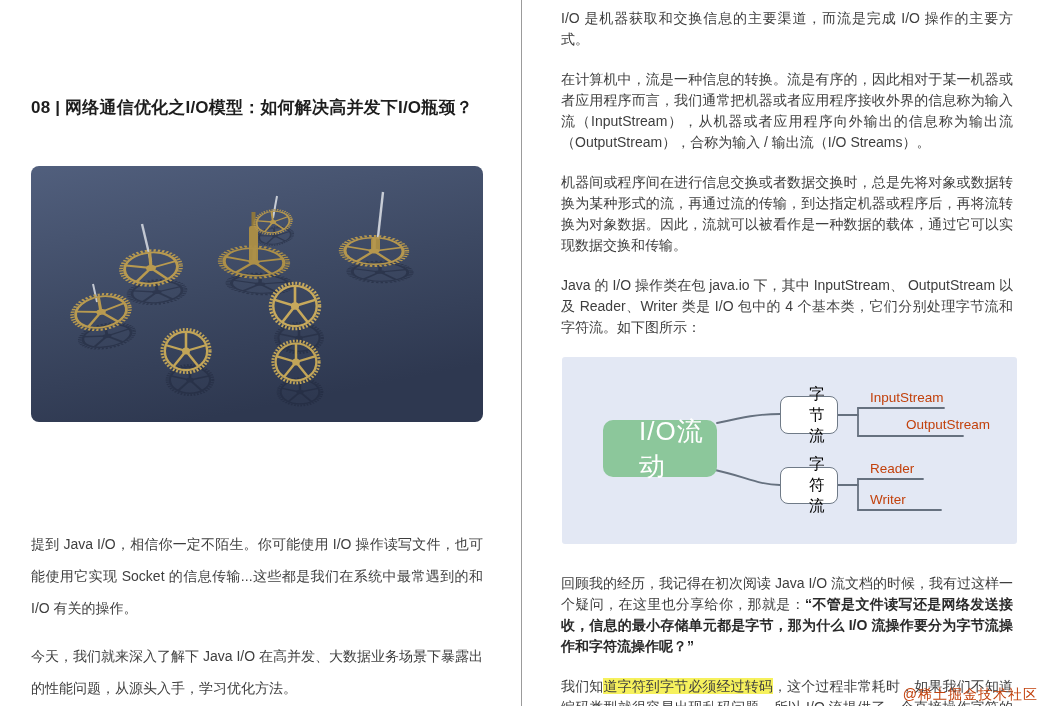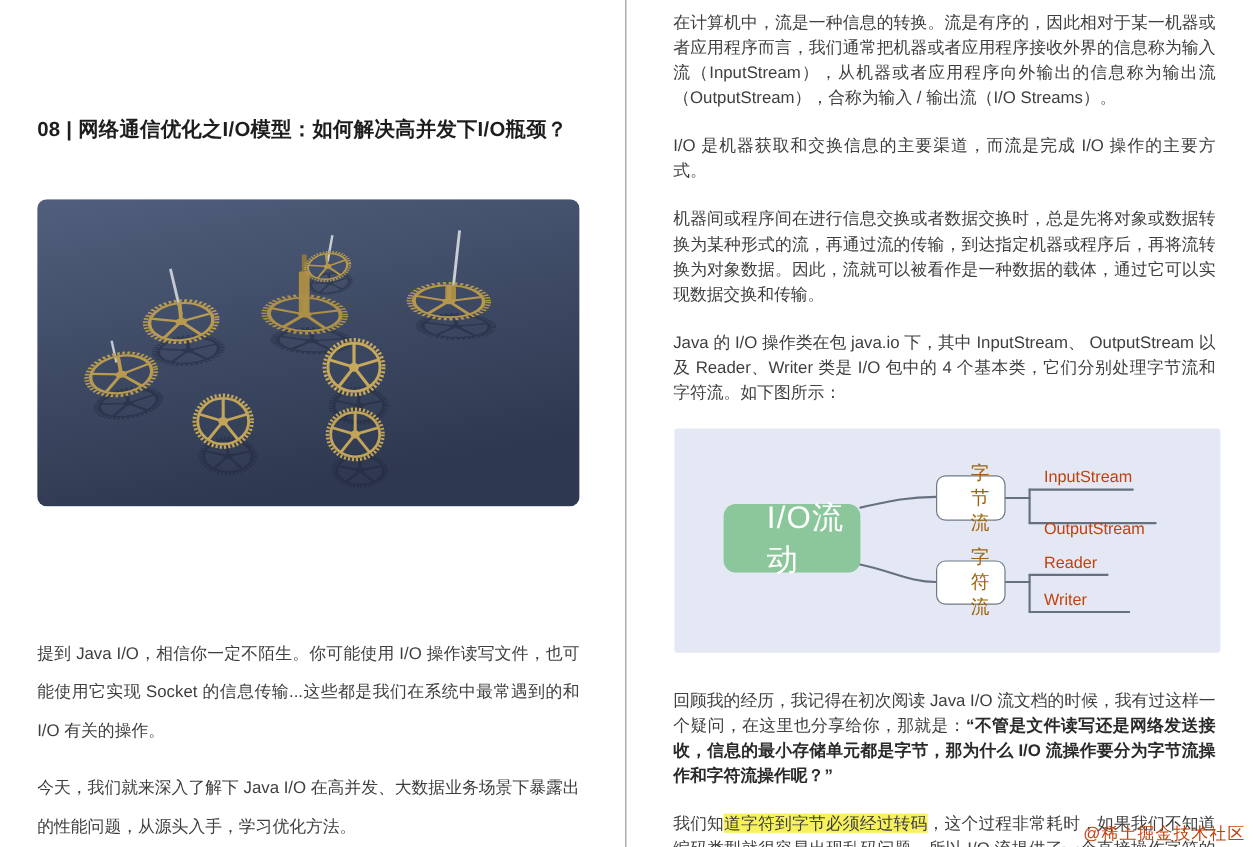--- a/index.html
+++ b/index.html
@@ -26,27 +26,27 @@
   .hl { background:#f6f15d; }
 
   
   .panel { position:relative; width:455px; height:187px; margin:9px 0 29px 1px;
            background:#e3e8f4; border-radius:3px; }
   .panel svg.connectors { position:absolute; left:0; top:0; }
   .root-node { position:absolute; left:41px; top:63px; width:114px; height:57px;
                background:#8cc79b; border-radius:10px; color:#ffffff; font-size:26px;
                display:flex; align-items:center; justify-content:center; letter-spacing:1px;padding-left:36px; }
   .branch-node { position:absolute; left:218px; width:58px; background:#ffffff;
-                 border:1.6px solid #6f7a87; border-radius:8px; color:#a16207;
+                 border:1.6px solid #6f7a87; border-radius:8px; color:#000000;
                  font-size:15.5px; display:flex; align-items:center; justify-content:center;padding-left:28px; }
   .branch-node.byte { top:39px; height:38px; }
   .branch-node.chr  { top:110px; height:37px; }
   .leaf { position:absolute; left:308px; font-size:13.5px; color:#c2410c; }
   .leaf.l-input  { top:33px; }
-  .leaf.l-output { top:76px; }
+  .leaf.l-output { top:60px;margin-left:36px; }
   .leaf.l-reader { top:104px; }
   .leaf.l-writer { top:135px; }
   .watermark { position:absolute; right:6px; bottom:2px; font-size:14px; color:#c2410c; letter-spacing:1px; }
 </style>
 </head>
 <body>
 
 <div class="page-wrap">
 
   <div class="left-page">
@@ -101,22 +101,22 @@
       </svg>
 
       <p class="body-p first">提到 Java I/O，相信你一定不陌生。你可能使用 I/O 操作读写文件，也可能使用它实现 Socket 的信息传输...这些都是我们在系统中最常遇到的和 I/O 有关的操作。</p>
       <p class="body-p">今天，我们就来深入了解下 Java I/O 在高并发、大数据业务场景下暴露出的性能问题，从源头入手，学习优化方法。</p>
 
     </div>
   </div>
 
   <div class="right-page">
     <div class="right-inner">
+      <p class="body-p">I/O 是机器获取和交换信息的主要渠道，而流是完成 I/O 操作的主要方式。</p>
       <p class="body-p">在计算机中，流是一种信息的转换。流是有序的，因此相对于某一机器或者应用程序而言，我们通常把机器或者应用程序接收外界的信息称为输入流（InputStream），从机器或者应用程序向外输出的信息称为输出流（OutputStream），合称为输入 / 输出流（I/O Streams）。</p>
-      <p class="body-p">I/O 是机器获取和交换信息的主要渠道，而流是完成 I/O 操作的主要方式。</p>
       <p class="body-p">机器间或程序间在进行信息交换或者数据交换时，总是先将对象或数据转换为某种形式的流，再通过流的传输，到达指定机器或程序后，再将流转换为对象数据。因此，流就可以被看作是一种数据的载体，通过它可以实现数据交换和传输。</p>
       <p class="body-p">Java 的 I/O 操作类在包 java.io 下，其中 InputStream、 OutputStream 以及 Reader、Writer 类是 I/O 包中的 4 个基本类，它们分别处理字节流和字符流。如下图所示：</p>
 
       <div class="panel">
         <svg class="connectors" width="455" height="187" viewBox="0 0 455 187" aria-hidden="true">
           <g fill="none" stroke="#66717f" stroke-width="1.8" stroke-linecap="round">
             <path d="M155,66 C182,60 196,57 218,57"></path>
             <path d="M153,113 C182,119 196,128 218,128"></path>
             <path d="M276,58 L296,58"></path>
             <path d="M296,51 L296,79"></path>

